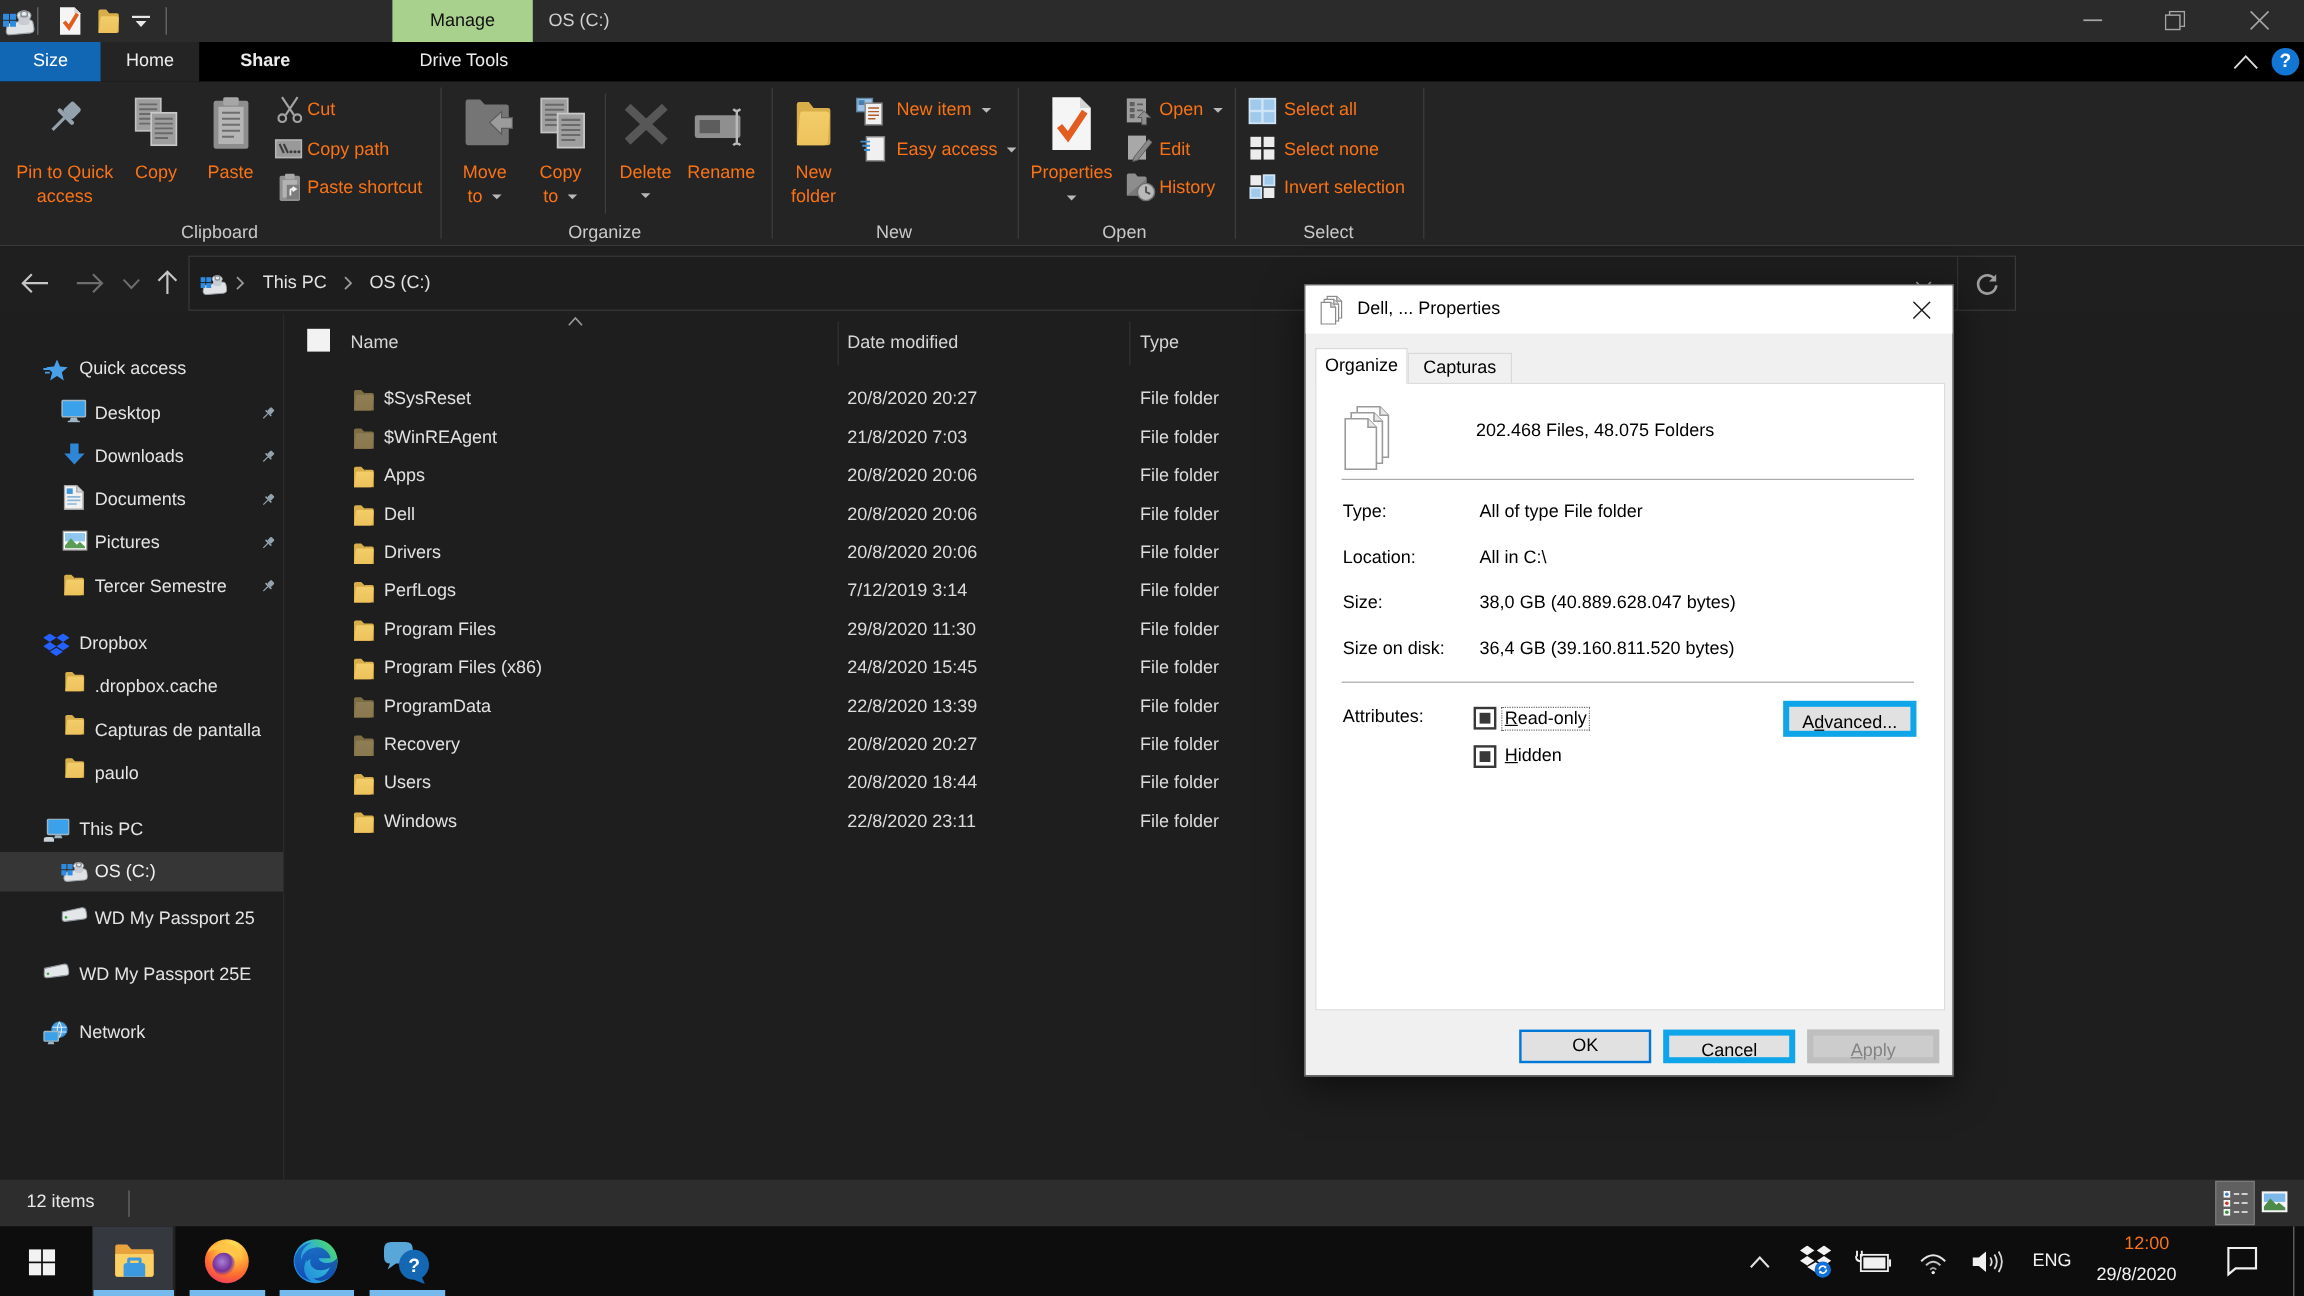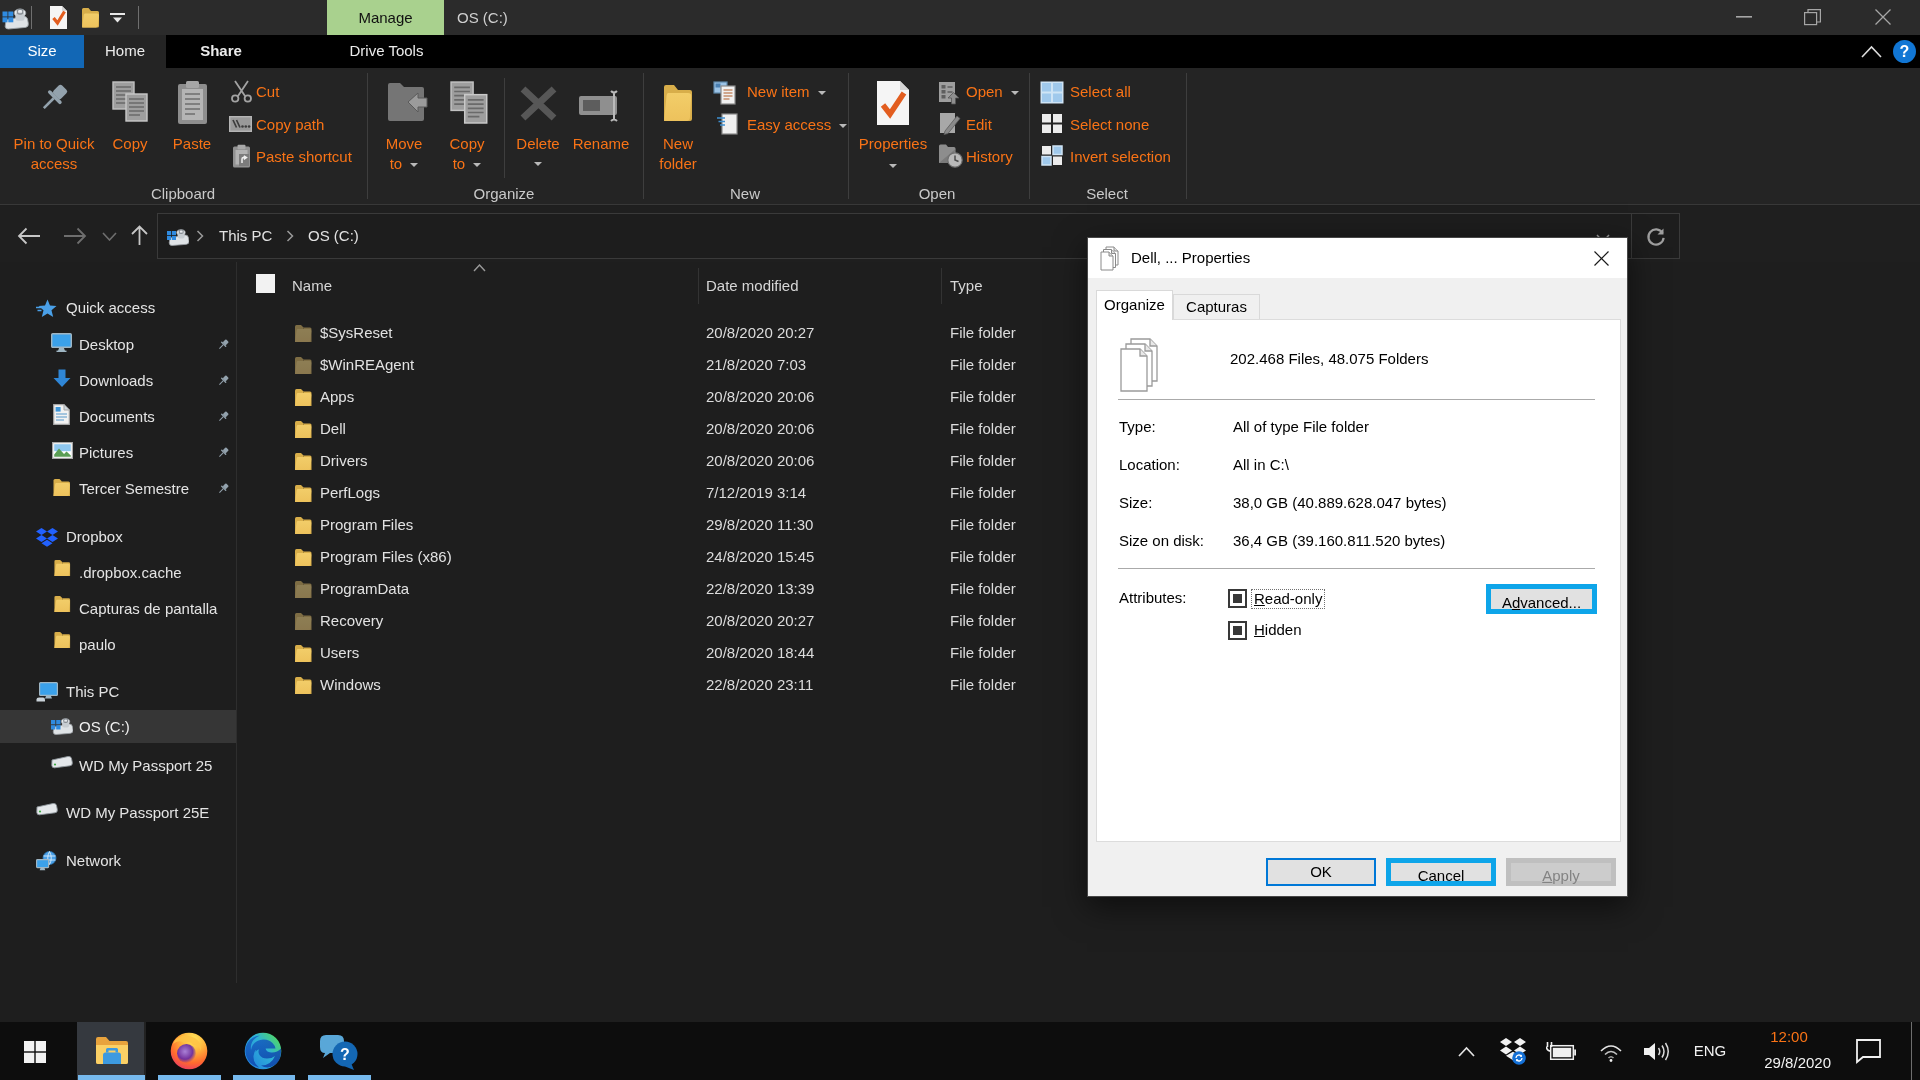--- a/index.html
+++ b/index.html
@@ -571,20 +571,39 @@
   <div class="frow" style="top:407px">
         <svg class="ficon" width="19" height="20" viewBox="0 0 19 20">
           <use href="#fold"></use>
         </svg>
         <div class="fname">Windows</div>
         <div class="fdate">22/8/2020 23:11</div>
         <div class="ftype">File folder</div>
       </div>
 </div>
 
+<div id="statusbar">
+  <div class="txt" style="left:22px;top:0;height:39px;line-height:38px;color:#e8e8e8;font-size:15px">12 items</div>
+  <div class="abs" style="left:107px;top:9px;width:1px;height:22px;background:#707070"></div>
+  <div class="abs" style="left:1846px;top:1px;width:33px;height:37px;background:#606060;border:1px solid #7a7a7a"></div>
+  <svg class="abs" style="left:1852px;top:9px" width="22" height="22" viewBox="0 0 22 22">
+    <rect x="1" y="0.5" width="5.5" height="5.5" fill="#f5f5f5"></rect>
+        <rect x="1" y="8" width="5.5" height="5.5" fill="#f5f5f5"></rect>
+        <rect x="1" y="15.5" width="5.5" height="5.5" fill="#f5f5f5"></rect>
+    <circle cx="3.7" cy="3.2" r="1.5" fill="#3a7fd0"></circle>
+        <circle cx="3.7" cy="10.7" r="1.5" fill="#c0392b"></circle>
+        <circle cx="3.7" cy="18.2" r="1.5" fill="#3a8f3a"></circle>
+    <path d="M9.5 3 h4.5 M16 3 h5 M9.5 10.5 h4.5 M16 10.5 h5 M9.5 18 h4.5 M16 18 h5" stroke="#cfcfcf" stroke-width="1.6"></path>
+  </svg>
+  <svg class="abs" style="left:1884px;top:9px" width="23" height="19" viewBox="0 0 23 19">
+    <rect x="0.8" y="0.8" width="21.4" height="17.4" fill="#f5f5f5"></rect>
+    <rect x="2.6" y="2.6" width="17.8" height="7" fill="#7db8ea"></rect>
+    <path d="M2.6 13.5 L8 6.8 L13 12 L15 10 L20.4 14.5 L20.4 16.6 L2.6 16.6 Z" fill="#4e8a4a"></path>
+  </svg>
+</div>
 
 <div id="taskbar">
 
   <svg class="abs" style="left:24px;top:19px" width="22" height="22" viewBox="0 0 22 22" fill="#f2f2f2">
     <rect x="0" y="0" width="10.3" height="10.3"></rect>
         <rect x="11.7" y="0" width="10.3" height="10.3"></rect>
     <rect x="0" y="11.7" width="10.3" height="10.3"></rect>
         <rect x="11.7" y="11.7" width="10.3" height="10.3"></rect>
   </svg>
 
@@ -664,21 +683,21 @@
     <path d="M8 13.5 Q14 7.5 20 13.5" stroke-width="1.6" opacity="0.8"></path>
     <path d="M11.5 17 Q14 14.5 16.5 17" stroke-width="1.6" opacity="0.65"></path>
     <circle cx="14" cy="19.5" r="1.4" fill="#f0f0f0" stroke="none"></circle>
   </svg>
   <svg class="abs" style="left:1643px;top:19px" width="28" height="21" viewBox="0 0 28 21">
     <path d="M1 7 L6 7 L12 2 L12 19 L6 14 L1 14 Z" fill="#f0f0f0"></path>
     <path d="M15.5 7 Q18 10.5 15.5 14 M19 4.5 Q23 10.5 19 16.5 M22.5 2 Q28 10.5 22.5 19" fill="none" stroke="#f0f0f0" stroke-width="1.5" opacity="0.9"></path>
   </svg>
   <div class="txt" style="left:1686px;top:0;width:48px;height:58px;line-height:58px;text-align:center;color:#f2f2f2;font-size:15px">ENG</div>
   <div class="txt" style="left:1747px;top:7px;width:84px;height:16px;line-height:16px;text-align:center;color:#f97316;font-size:15px">12:00</div>
-  <div class="txt" style="left:1747px;top:33px;width:84px;height:16px;line-height:16px;text-align:right;color:#f2f2f2;font-size:15px">29/8/2020</div>
+  <div class="txt" style="left:1747px;top:33px;width:84px;height:16px;line-height:16px;text-align:left;color:#f2f2f2;font-size:15px">29/8/2020</div>
   <svg class="abs" style="left:1855px;top:16px" width="27" height="26" viewBox="0 0 27 26">
     <path d="M2 2 L25 2 L25 19 L8 19 L2 24 Z" fill="none" stroke="#f0f0f0" stroke-width="1.8"></path>
   </svg>
   <div class="abs" style="left:1911px;top:0;width:1px;height:58px;background:#6e6e6e"></div>
 </div>
 
 <div id="dialog">
   <div id="dlgtitle"></div>
   <svg class="abs" style="left:12px;top:8px" width="24" height="25" viewBox="0 0 24 25">
     <g fill="#fff" stroke="#8a8a8a" stroke-width="1">

